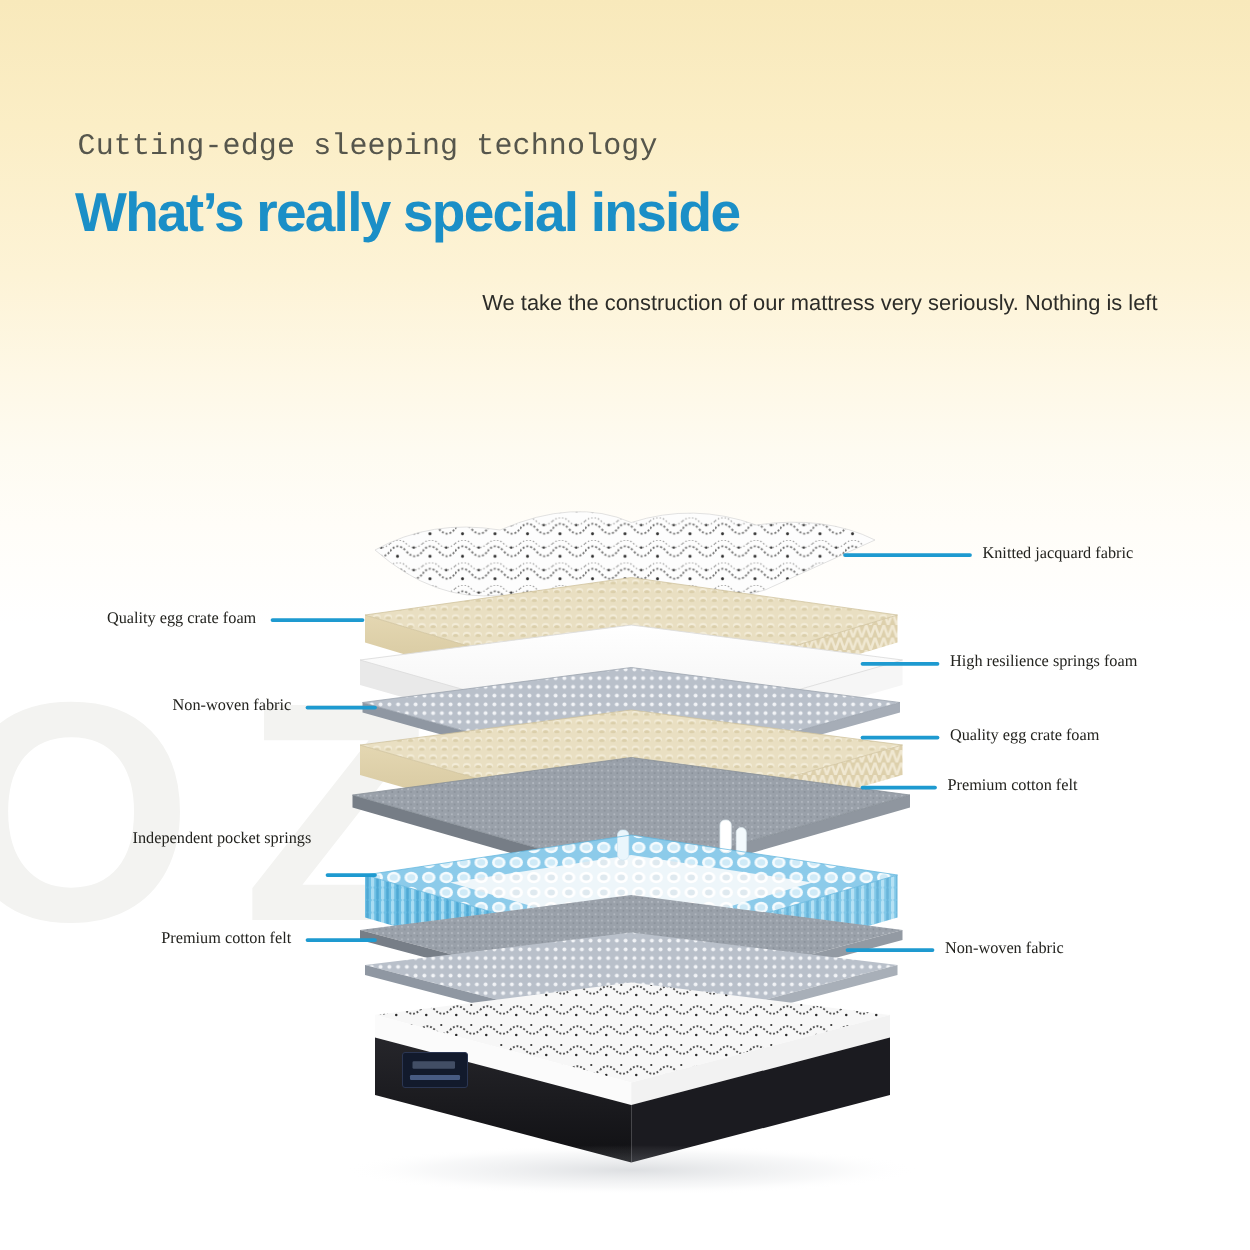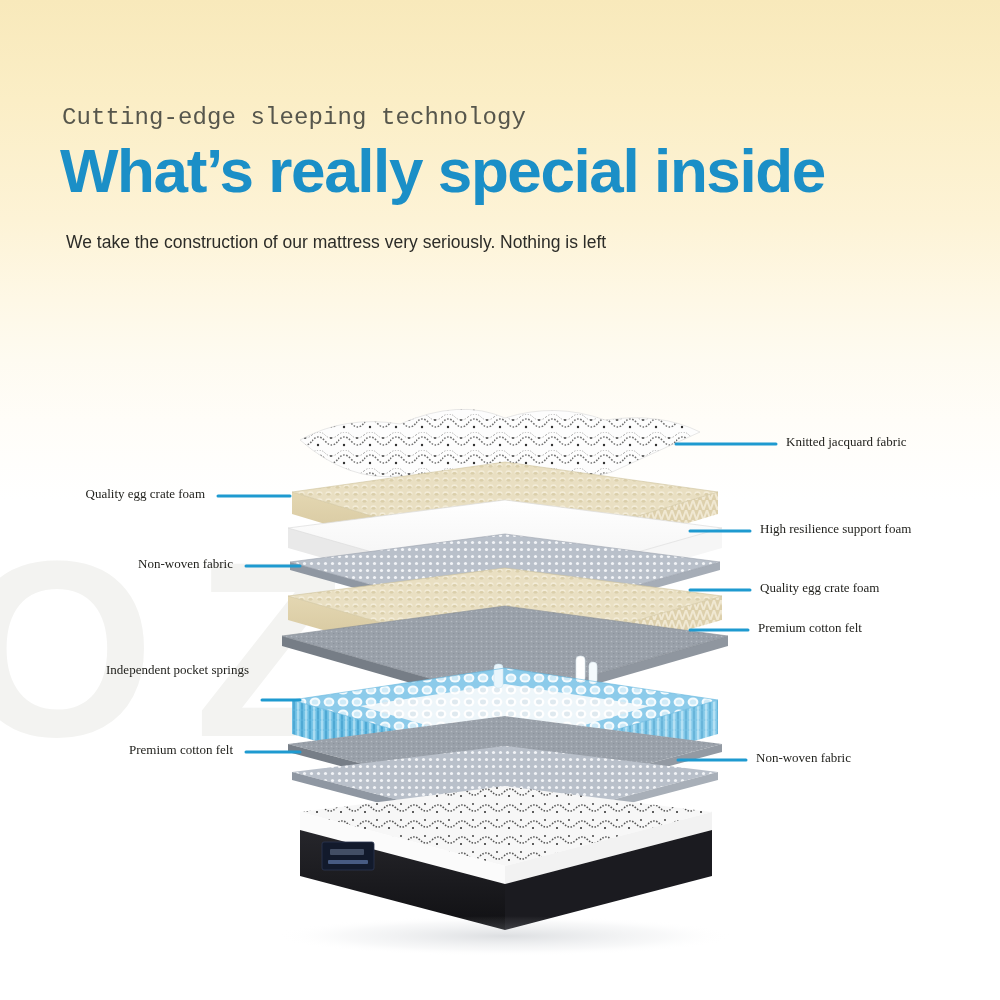--- a/index.html
+++ b/index.html
@@ -34,30 +34,30 @@
 
   
   .header{position:absolute;left:0;top:0;width:1000px;z-index:4;}
   .kicker{
     position:absolute;left:62px;top:104px;
     font-size:24px;color:#56564c;letter-spacing:.1px;
     font-family:Liberation Mono, monospace;
   }
   .headline{
     position:absolute;left:60px;top:140px;
-    font-size:62px;font-weight:bold;color:#1b8fc7;
+    font-size:44px;font-weight:bold;color:#1b8fc7;
     letter-spacing:-1.4px;line-height:62px;
     font-family:"Liberation Sans", sans-serif;
   }
   .body-copy{
     position:absolute;left:66px;top:228px;width:860px;
     font-size:17.5px;color:#2c2c28;line-height:28px;
     font-family:"Liberation Sans", sans-serif;
   }
-  .body-copy .ln{display:block;}
+  .body-copy .ln{display:block;text-align:right;}
 
   
   .stack{position:absolute;left:0;top:0;width:1000px;height:1000px;z-index:2;}
 
   
   .label{
     position:absolute;font-size:13px;color:#23231f;white-space:nowrap;
     font-family:Liberation Serif, serif;z-index:6;
   }
   .label.right{text-align:left;}
@@ -256,21 +256,21 @@
       <line x1="300" y1="752" x2="246" y2="752" stroke-width="3"></line>
       <line x1="678" y1="760" x2="746" y2="760" stroke-width="3"></line>
     </g>
   </svg>
 
   <div>
     <div class="label right" style="left:786px;top:434px;">Knitted jacquard fabric</div>
 
     <div class="label left" style="right:795px;top:486px;">Quality egg crate foam</div>
 
-    <div class="label right" style="left:760px;top:521px;">High resilience support foam</div>
+    <div class="label right" style="left:760px;top:521px;">High resilience springs foam</div>
 
     <div class="label left" style="right:767px;top:556px;">Non-woven fabric</div>
 
     <div class="label right" style="left:760px;top:580px;">Quality egg crate foam</div>
 
     <div class="label right" style="left:758px;top:620px;">Premium cotton felt</div>
 
     <div class="label left" style="right:751px;top:662px;">Independent pocket springs</div>
 
     <div class="label left" style="right:767px;top:742px;">Premium cotton felt</div>

